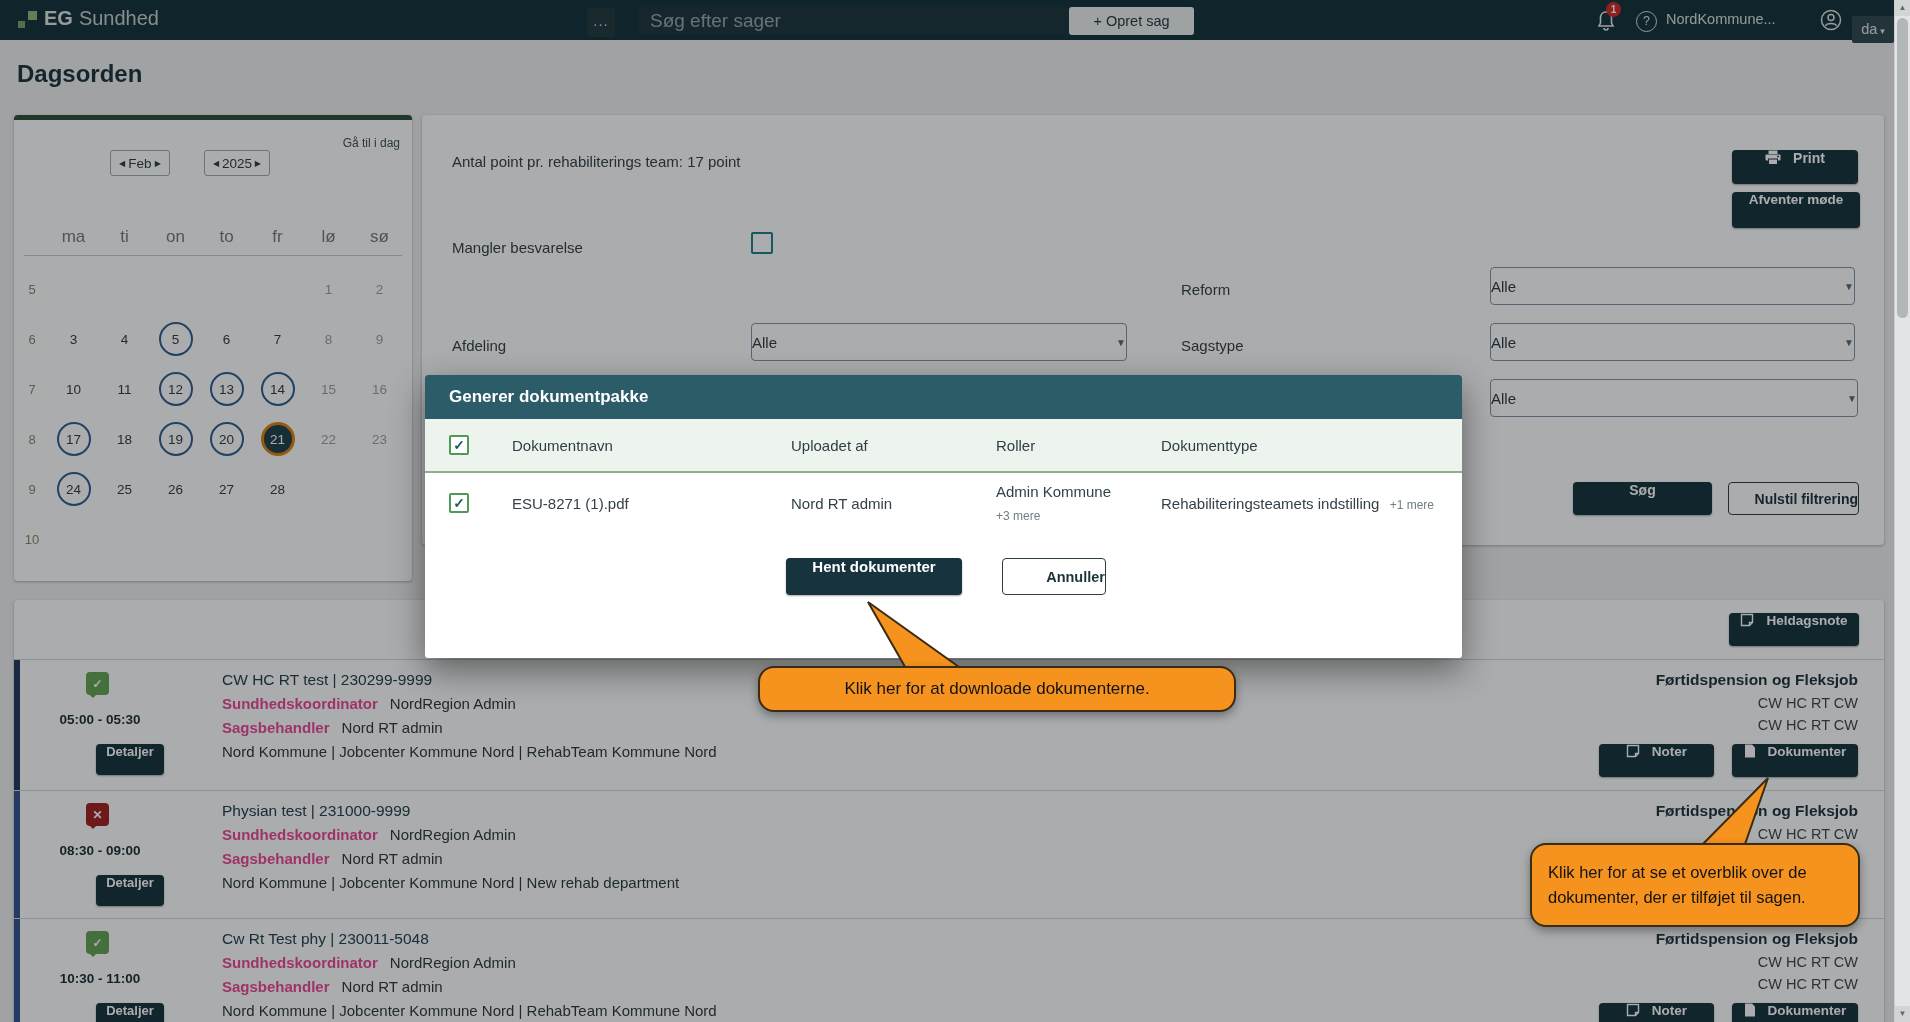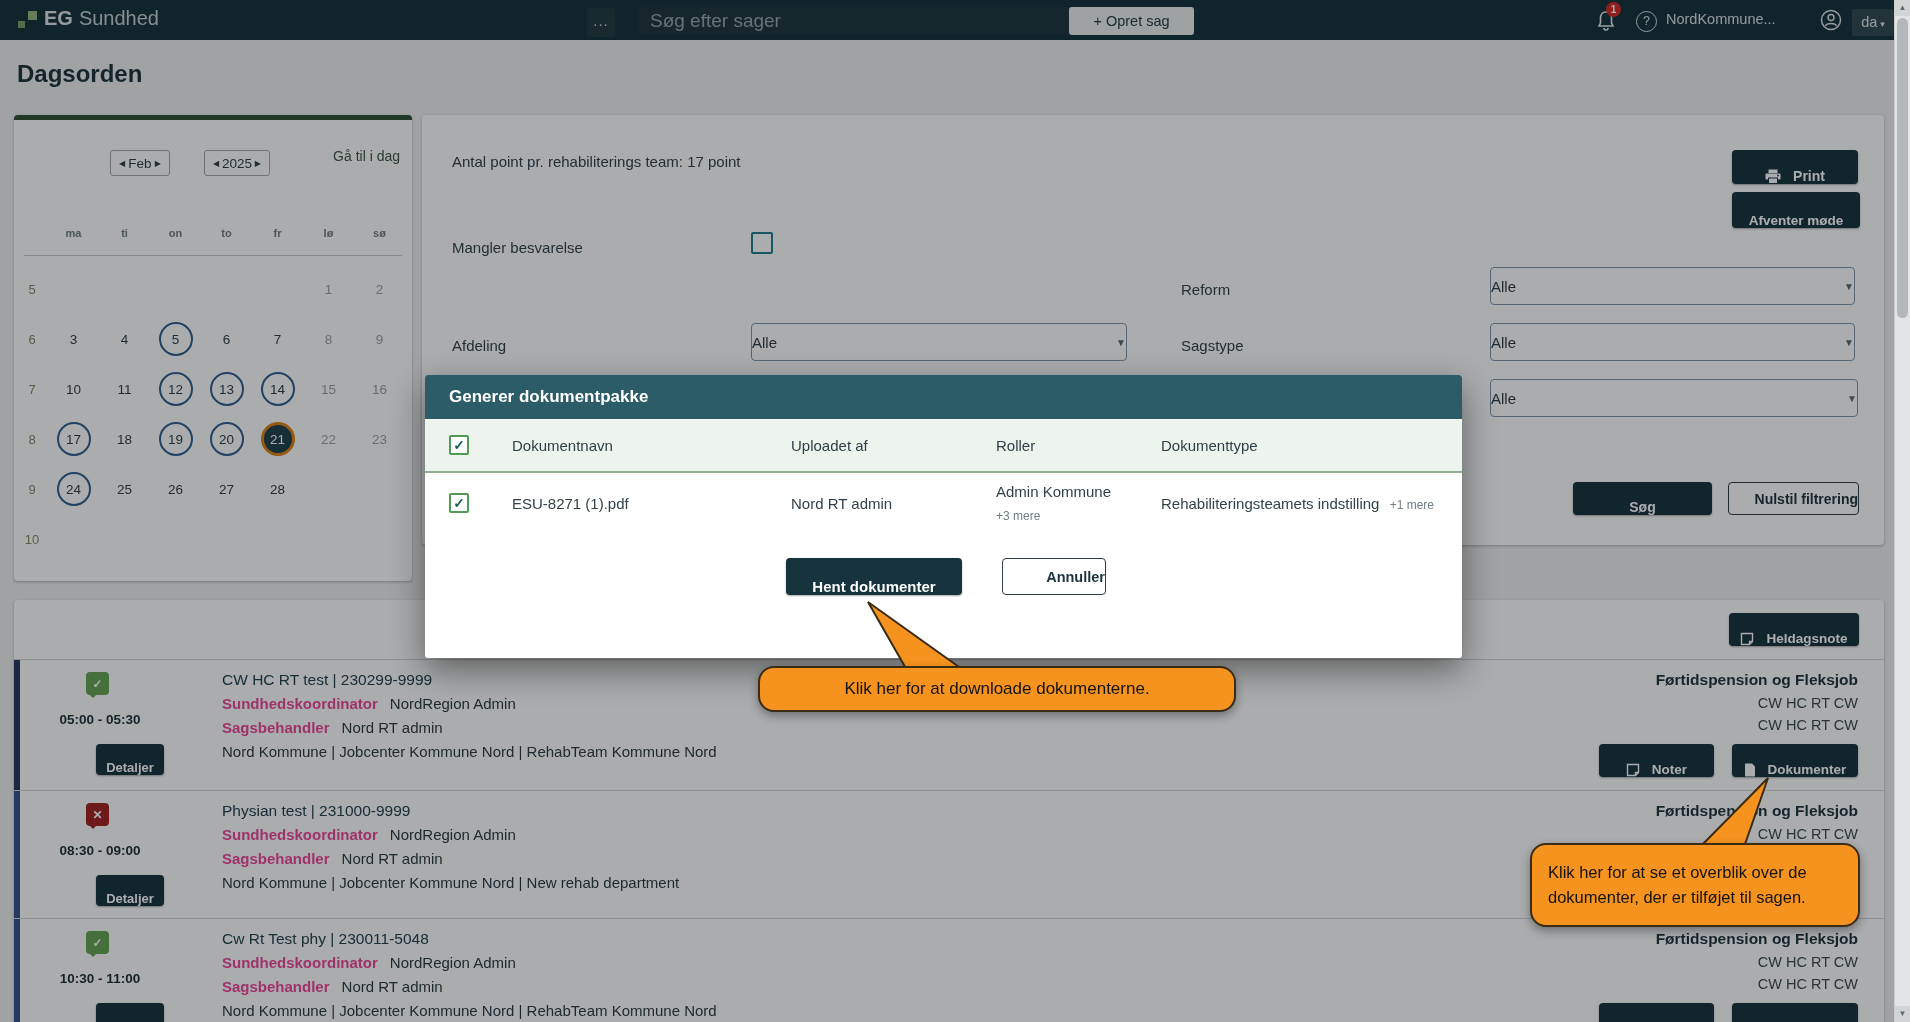--- a/index.html
+++ b/index.html
@@ -22,51 +22,51 @@
   #search-input::placeholder{color:#97a8ab;opacity:1}
   #opret-btn{position:absolute;left:1069px;top:7px;width:125px;height:28px;background:#edf0f0;border-radius:3px;
     color:#243a41;font-size:14.5px;text-align:center;line-height:28px;cursor:pointer}
   #bell{position:absolute;left:1596px;top:9px}
   #bell-badge{position:absolute;left:1606px;top:2px;width:15px;height:15px;border-radius:50%;background:#d42a24;
     color:#fff;font-size:10px;font-weight:700;text-align:center;line-height:15px}
   #help-icon{position:absolute;left:1636px;top:11px;width:19px;height:19px;border-radius:50%;border:1.5px solid #dfe5e5;
     color:#dfe5e5;font-size:12.5px;text-align:center;line-height:19px}
   #org-name{position:absolute;left:1666px;top:11px;color:#dce2e2;font-size:14.5px}
   #person-icon{position:absolute;left:1820px;top:9px}
-  #lang-box{position:absolute;left:1852px;top:9px;width:42px;height:27px;background:#2f4950;border-radius:2px;
+  #lang-box{position:absolute;left:1852px;top:16px;width:42px;height:27px;background:#2f4950;border-radius:2px;
     color:#e3e7e7;font-size:14.5px;text-align:center;line-height:27px;cursor:pointer}
   #lang-box .caret{font-size:9px;margin-left:3px}
   
   #page-title{position:absolute;left:17px;top:60px;font-size:24px;font-weight:700;color:#1b333c}
   
   .card{position:absolute;background:#fff;border-radius:4px;box-shadow:0 1px 3px rgba(0,0,0,.28)}
   
   #cal-card{left:14px;top:115px;width:398px;height:461px;border-top:5px solid #2c5036}
-  #go-today{position:absolute;right:12px;top:28px;font-size:14px;color:#3e5345;cursor:pointer}
+  #go-today{position:absolute;right:12px;top:16px;font-size:12px;color:#3e5345;cursor:pointer}
   .selbox{position:absolute;top:30px;height:26px;border:1px solid #a2abb0;border-radius:3px;background:#fff;
     display:flex;align-items:center;justify-content:space-between;padding:0 8px;font-size:13.5px;color:#2c3e46;box-sizing:border-box}
   #month-box{left:96px;width:60px}
   #year-box{left:190px;width:66px}
   .navarrow{font-size:8px;color:#2b3d45;cursor:pointer}
   #cal-weekdays{position:absolute;left:2px;top:107px;display:flex}
   #cal-weekdays .sp{width:32px}
-  .wdcell{width:51px;text-align:center;font-size:11px;font-weight:700;color:#6e7b81}
+  .wdcell{width:51px;text-align:center;font-size:17px;font-weight:400;color:#6e7b81}
   #cal-divider{position:absolute;left:10px;right:10px;top:135px;height:1px;background:#c6cacc}
   #cal-grid{position:absolute;left:2px;top:144px}
   .cal-row{display:flex;align-items:center;height:50px}
   .wnum{width:32px;text-align:center;font-size:13px;color:#7f8c69}
   .day{width:34px;height:34px;margin:8px 8.5px;border-radius:50%;display:flex;align-items:center;justify-content:center;
     font-size:13.5px;color:#2f3d45;box-sizing:border-box}
   .day.c{border:2.5px solid #2e5f8f}
   .day.x{background:#1d4149;color:#fff;border:3px solid #dd8315}
   .day.w{color:#98a2a7}
   
   #filter-card{left:422px;top:115px;width:1462px;height:430px}
   .flabel{position:absolute;font-size:15px;color:#33424a}
-  .btn-dark{background:#16333e;color:#fff;font-weight:700;border-radius:4px;display:flex;align-items:flex-end;
+  .btn-dark{background:#16333e;color:#fff;font-weight:700;border-radius:4px;display:flex;align-items:flex-start;
     justify-content:center;gap:12px;box-shadow:0 1px 2px rgba(0,0,0,.35);cursor:pointer;box-sizing:border-box}
   .btn-outline{background:#fff;border:1.5px solid #2c3e46;color:#1d333c;font-weight:700;border-radius:4px;
     display:flex;align-items:center;justify-content:flex-end;cursor:pointer;box-sizing:border-box}
   #print-btn{position:absolute;left:1310px;top:35px;width:126px;height:34px;font-size:14px}
   #afventer-btn{position:absolute;left:1310px;top:77px;width:128px;height:36px;font-size:13.5px}
   #mangler-check{position:absolute;left:329px;top:117px;width:18px;height:18px;border:2px solid #1f7f8f;border-radius:2px;background:#fff;cursor:pointer}
   .dd{position:absolute;border:1.5px solid #7e95ab;border-radius:4px;background:#fff;display:flex;align-items:center;
     justify-content:space-between;padding:0 0;font-size:15px;color:#2c3b42;box-sizing:border-box;cursor:pointer}
   .dd .caret{font-size:10px;color:#5a6a72}
   #dd-afdeling{left:329px;top:208px;width:376px;height:38px}

